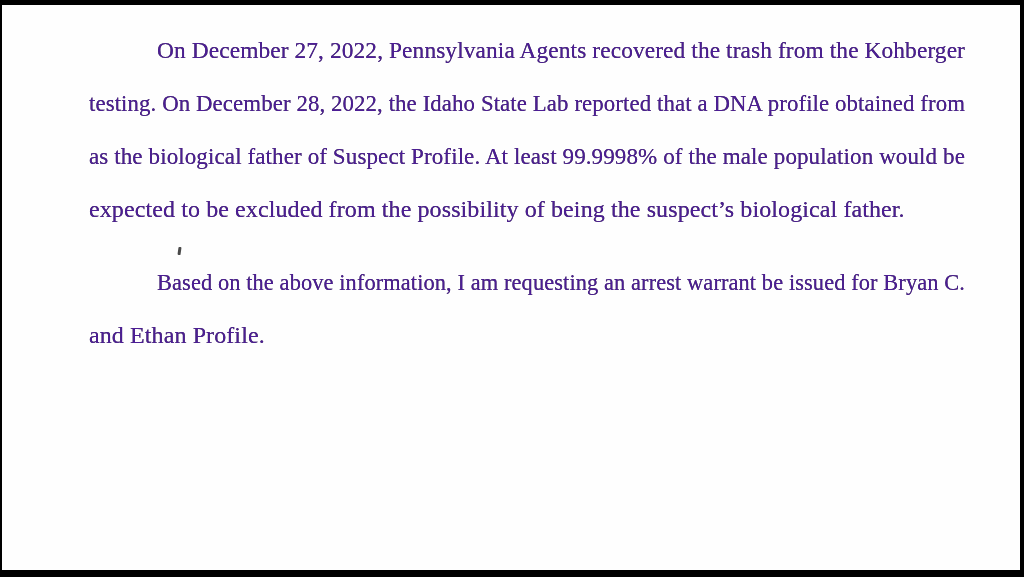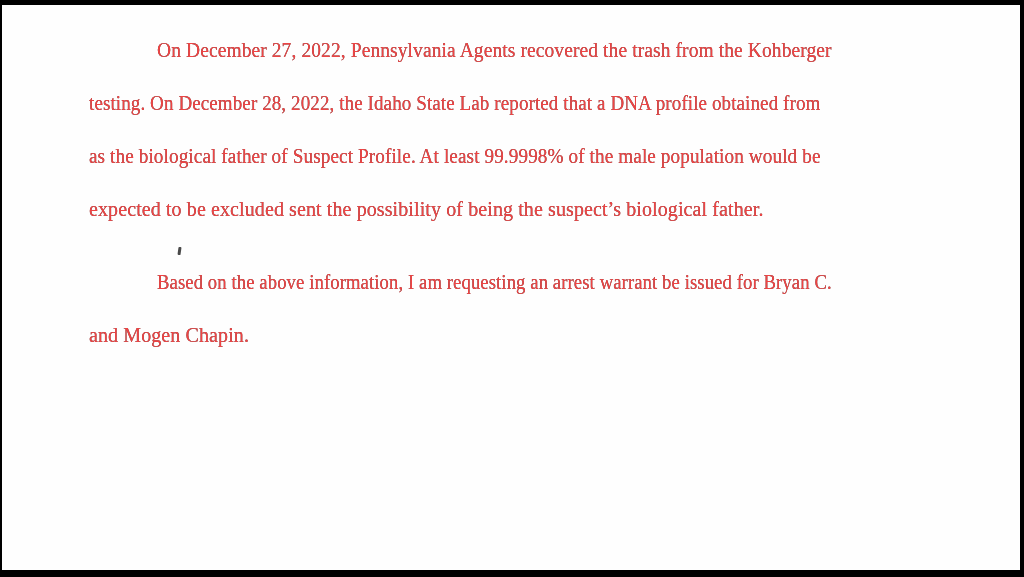--- a/index.html
+++ b/index.html
@@ -31,22 +31,22 @@
   }
   .paragraph {
     margin: 0;
   }
   .paragraph + .paragraph {
     margin-top: 20px;
   }
   .line {
     height: 53px;
     line-height: 53px;
-    font-size: 20px;
-    color: #ef4444;
+    font-size: 24px;
+    color: #4c1d95;
     white-space: nowrap;
     text-shadow: 0 0 0.5px rgba(10,10,10,0.75);
     letter-spacing: 0.1px;
   }
   .line.indent {
     padding-left: 68px;
   }
   .line > span {
     display: inline-block;
     white-space: nowrap;
@@ -67,23 +67,23 @@
 </head>
 <body>
 
 <div class="page">
   <div class="content">
 
     <div class="paragraph">
       <div class="line indent fit"><span style="transform: scaleX(0.974301);">On December 27, 2022, Pennsylvania Agents recovered the trash from the Kohberger</span></div>
       <div class="line fit"><span style="transform: scaleX(0.951205);">testing. On December 28, 2022, the Idaho State Lab reported that a DNA profile obtained from</span></div>
       <div class="line fit"><span style="transform: scaleX(0.959967);">as the biological father of Suspect Profile. At least 99.9998% of the male population would be</span></div>
-      <div class="line last"><span>expected to be excluded sent the possibility of being the suspect’s biological father.</span></div>
+      <div class="line last"><span>expected to be excluded from the possibility of being the suspect’s biological father.</span></div>
     </div>
 
     <div class="paragraph">
       <div class="line indent fit"><span style="transform: scaleX(0.933868);">Based on the above information, I am requesting an arrest warrant be issued for Bryan C.</span></div>
-      <div class="line last"><span>and Mogen Chapin.</span></div>
+      <div class="line last"><span>and Ethan Profile.</span></div>
     </div>
 
   </div>
   <div class="artifact"></div>
 </div>
 
 </body></html>

